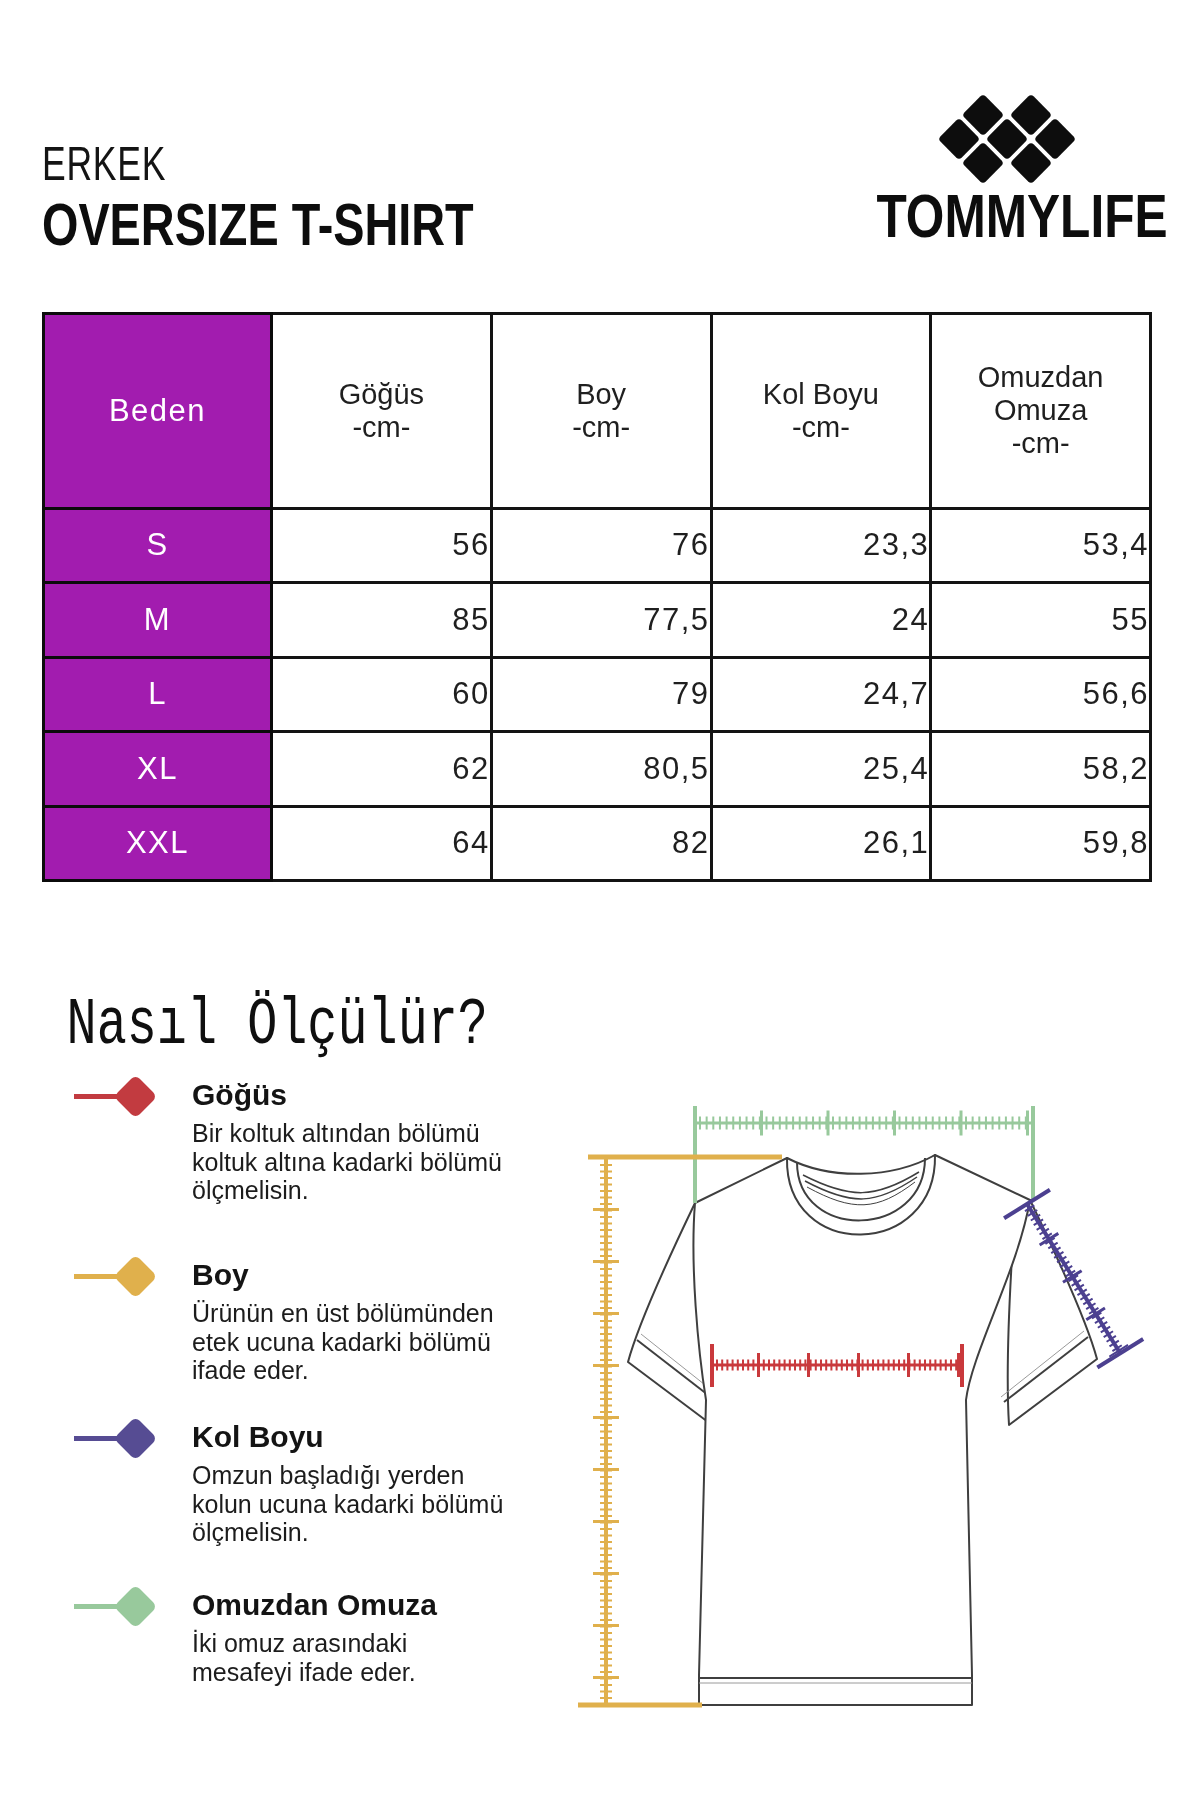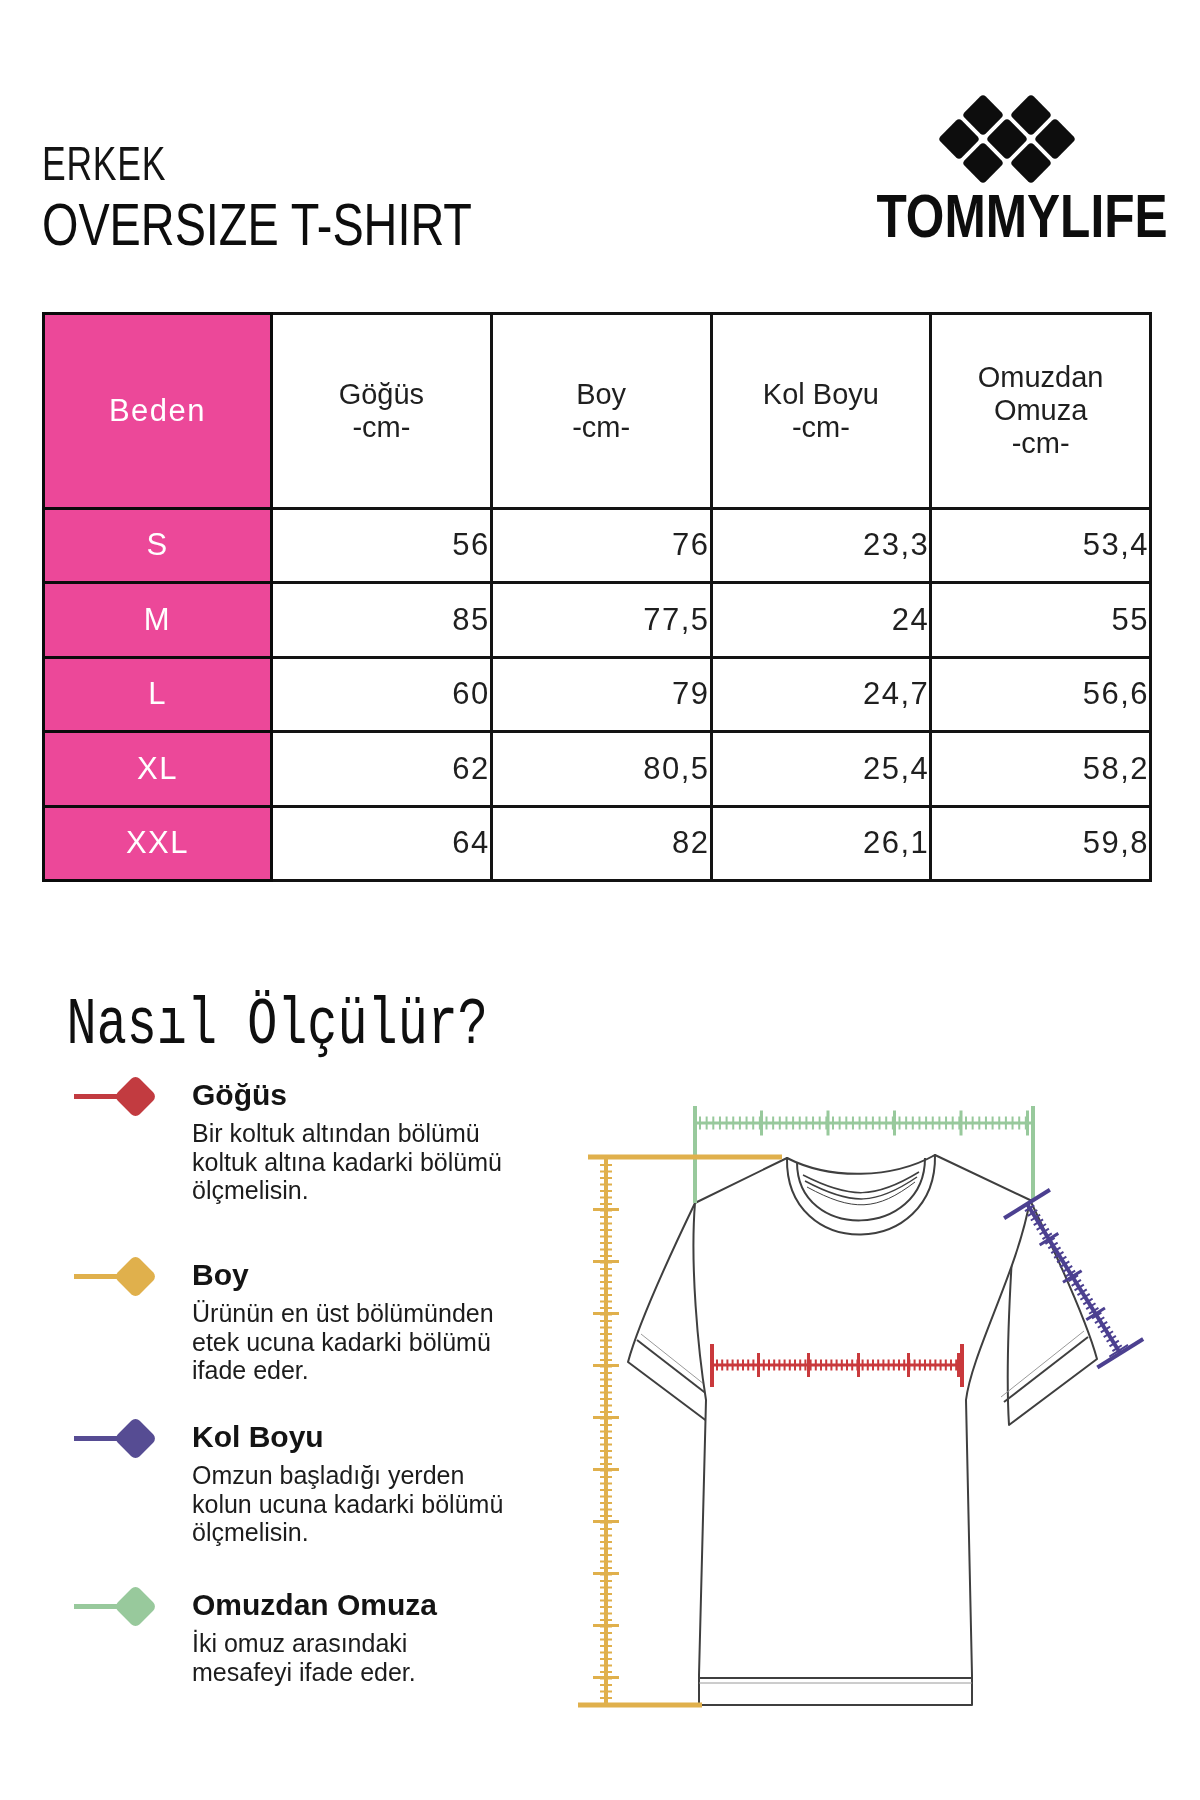--- a/index.html
+++ b/index.html
@@ -5,36 +5,36 @@
   * { margin:0; padding:0; box-sizing:border-box; }
   html,body { background:#fff; }
   .page {
     position:relative; width:1176px; height:1800px; background:#fff;
     font-family:"Liberation Sans", sans-serif; color:#1d1d1d; overflow:hidden;
   }
   .cond { display:inline-block; transform:scaleX(.74); transform-origin:0 50%; white-space:nowrap; }
 
   
   .category { position:absolute; left:42px; top:136px; font-size:48px; font-weight:400; letter-spacing:1px; color:#141414; }
-  .product-title { position:absolute; left:42px; top:190px; font-size:60px; font-weight:400; letter-spacing:0; color:#0d0d0d; }
+  .product-title { position:absolute; left:42px; top:190px; font-size:60px; font-weight:700; letter-spacing:0; color:#0d0d0d; }
   .logo { position:absolute; left:938px; top:90px; width:140px; height:98px; }
   .brand { position:absolute; left:840px; top:180px; width:340px; text-align:right; font-size:62px; font-weight:700; color:#0d0d0d; }
   .brand .cond { transform:scaleX(.8); transform-origin:center; }
 
   
   table.size-table {
     position:absolute; left:42px; top:312px; width:1110px; height:570px;
     border-collapse:collapse; table-layout:fixed; text-align:center;
   }
   .size-table col.c0 { width:228px; }
   .size-table th, .size-table td { border:3px solid #131313; vertical-align:middle; font-weight:400; }
   .size-table td { font-size:31px; letter-spacing:1.5px; color:#1f1f1f;text-align:right; }
   .size-table .head-cell { font-size:29px; line-height:33px; color:#1f1f1f; }
   .size-table .size-cell, .size-table .beden-cell {
-    background:#ec4899; color:#fff; border-color:#0b0b0b; font-size:31px; letter-spacing:1.5px;
+    background:#a21caf; color:#fff; border-color:#0b0b0b; font-size:31px; letter-spacing:1.5px;
   }
   .col-label { max-width:200px; margin:0 auto; }
 
   
   .htm-title { position:absolute; left:0; top:988px; width:1160px; text-align:left; font-size:66px; font-weight:500; color:#0f0f0f;font-family:Liberation Mono, monospace; }
   .htm-title .cond { transform:scaleX(.76); transform-origin:center; }
 
   .legend-item { position:absolute; left:74px; width:440px; display:flex; align-items:flex-start; }
   .legend-marker { position:relative; flex:none; width:112px; height:44px; margin-top:-4px; }
   .legend-line { position:absolute; left:0; top:20px; width:72px; height:5px; background:currentColor; }

